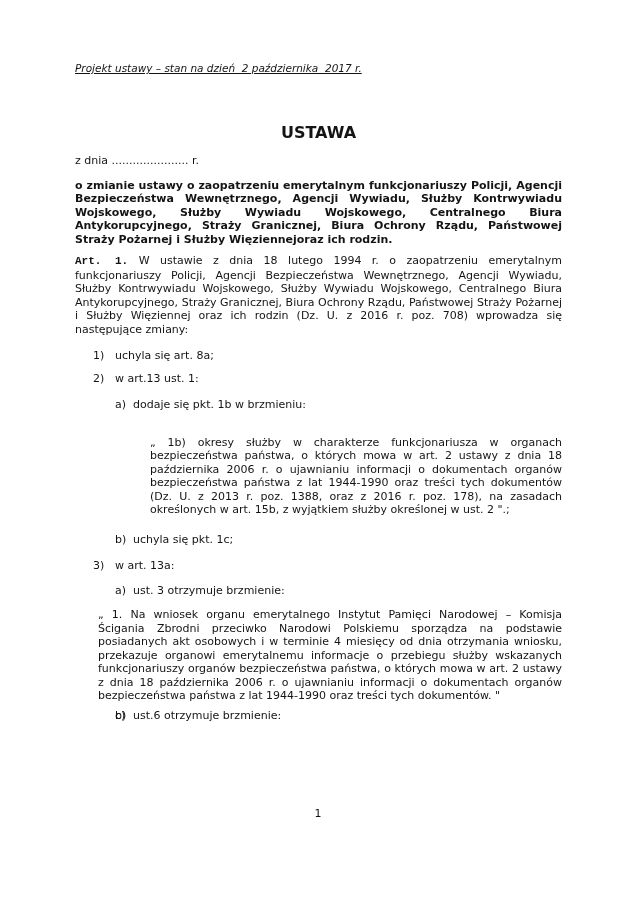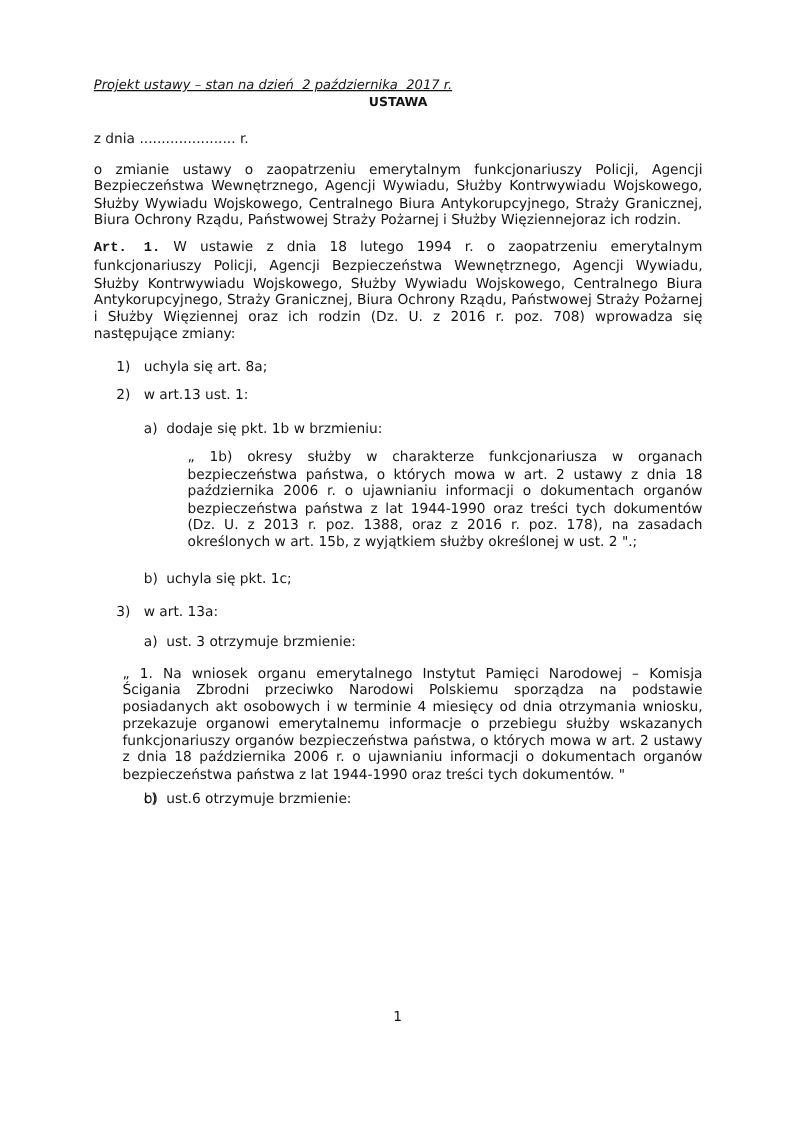--- a/index.html
+++ b/index.html
@@ -20,49 +20,50 @@
     top: 0;
     width: 487px;
   }
   .header-note {
     margin-top: 62px;
     font-size: 10.5px;
     font-style: italic;
     text-decoration: underline;
   }
   .title {
+    margin-top: 50px;
     text-align: center;
     font-weight: bold;
-    font-size: 10px;
+    font-size: 16px;
   }
   .date-line {
     margin-top: 15px;
     text-align: left;
   }
   .subject {
     margin: 11px 0 0 0;
-    font-weight: normal;
+    font-weight: bold;
     text-align: justify;
   }
   .article {
     margin: 8px 0 0 0;
     text-align: justify;
   }
   .article .art-label { font-weight: bold; font-family: Liberation Mono, monospace; }
   .item { position: relative; }
   .l1 { margin-left: 18px; padding-left: 22px; }
   .l2 { margin-left: 40px; padding-left: 18px; }
   .marker { position: absolute; left: 0; top: 0; }
   .quote { text-align: justify; }
   .qa { margin-left: 75px; }
   .qb { margin-left: 23px; }
   .mt13 { margin-top: 13px; }
   .mt16 { margin-top: 16px; }
   .mt11 { margin-top: 11px; }
-  .mt10 { margin-top: 10px; }
+  .mt10 { margin-top: 24px; }
   .mt9  { margin-top: 9px; }
   .mt6  { margin-top: 6px; }
   .mt0  { margin-top: 0; }
   .footer {
     position: absolute;
     left: 0;
     top: 807px;
     width: 636px;
     text-align: center;
   }

